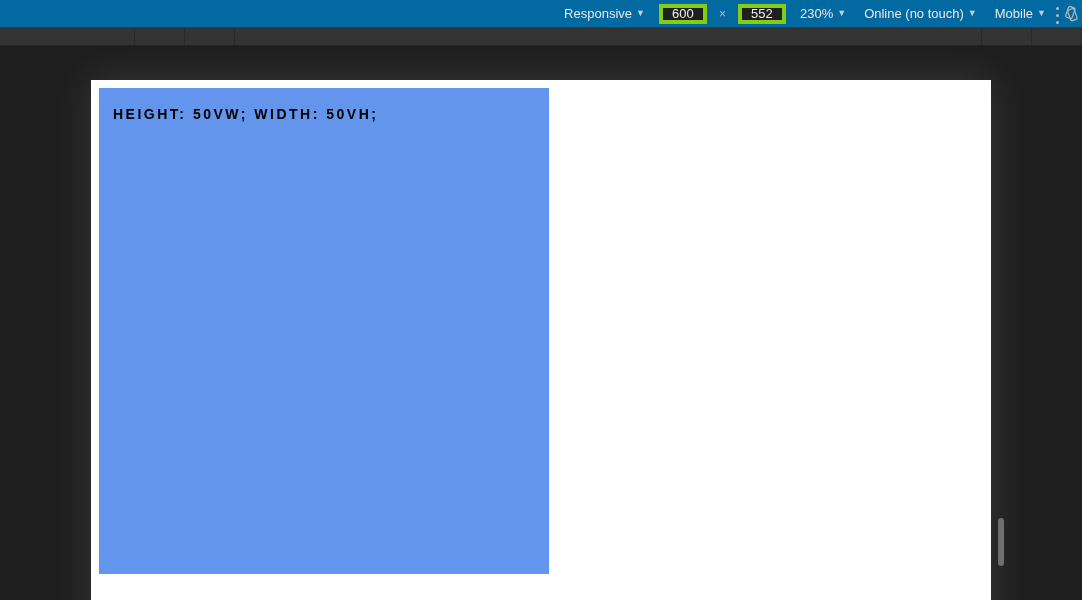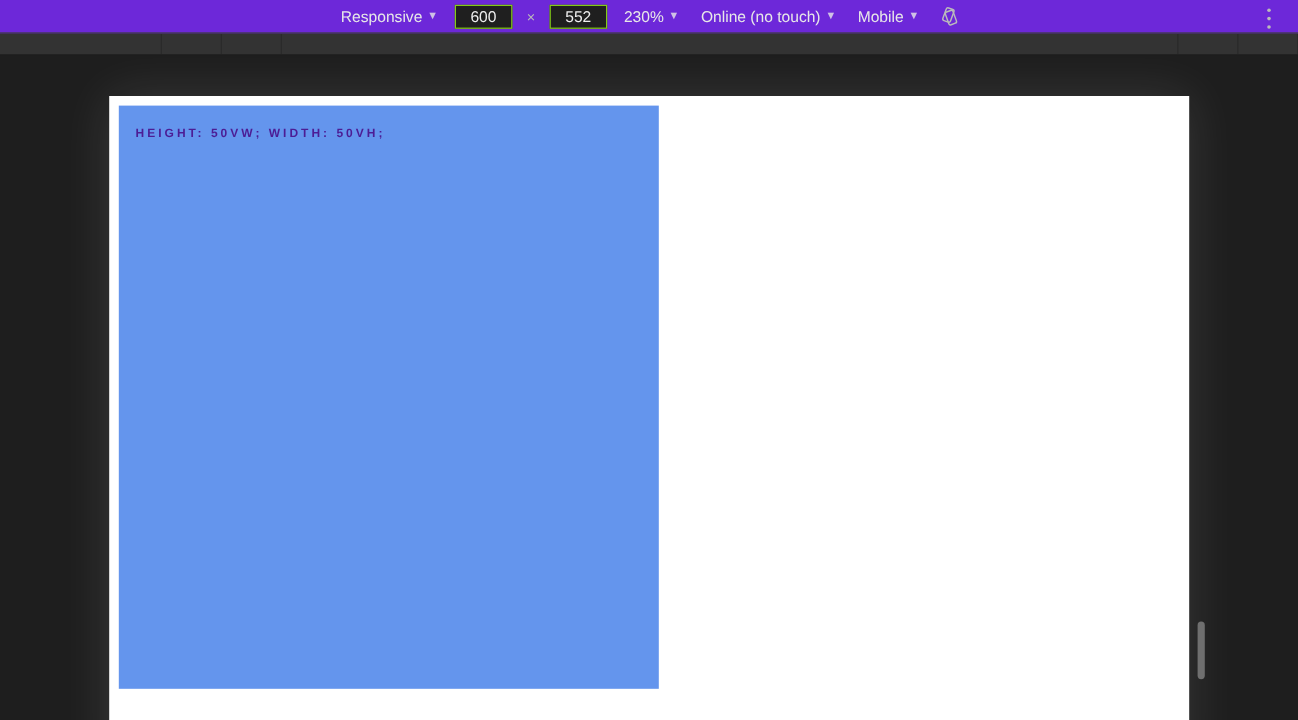--- a/index.html
+++ b/index.html
@@ -2,37 +2,37 @@
 <html><head>
 <meta charset="utf-8">
 <style>
   * { box-sizing: border-box; margin: 0; padding: 0; }
   html, body { width: 1082px; height: 600px; overflow: hidden; font-family: "Segoe UI", Arial, sans-serif; }
   body { background: #1a1a1a; color: #d4d4d4; }
 
   
   .device-bar {
     height: 28px;
-    background: #6d28d9;
+    background: #0369a1;
     border-bottom: 1px solid #3c3c3c;
     display: flex;
     align-items: center;
-    justify-content: center;
+    justify-content: flex-end;
     font-size: 13px;
     color: #e8e8e8;
     position: relative;
   }
   .device-bar-group { display: flex; align-items: center; gap: 10px; }
   .drop { display: inline-flex; align-items: center; gap: 4px; cursor: pointer; padding: 0 4px; }
   .tri { font-size: 9px; opacity: .8; line-height: 1; }
   .dim-input {
     width: 48px;
     height: 20px;
     background: #1f1f1f;
-    border: 1px solid #84cc16;
+    border: 4px solid #84cc16;
     color: #eee;
     text-align: center;
     font-size: 13px;
     font-family: inherit;
   }
   .dim-x { color: #bbb; font-size: 12px; padding: 0 2px; }
   .icon-btn { width: 22px; height: 22px; display:inline-flex; align-items:center; justify-content:center; cursor:pointer; }
   .kebab { position:absolute; right: 14px; top: 4px; }
   .rotate-icon svg { stroke:#bbb; fill:none; }
 
@@ -84,24 +84,24 @@
   }
 
   .blue-box {
     margin: 8px 0 0 8px;
     width: 450px;
     height: 486px;
     background: #6495ED;
     padding: 18px 14px;
   }
   .blue-box .label {
-    color: #4c1d95;
+    color: #000000;
     font-weight: 700;
     letter-spacing: 2.5px;
-    font-size: 10px;
+    font-size: 14px;
   }
 
   .kebab-dot { width:3px;height:3px;border-radius:50%;background:#bbb;margin:2px 0;}
 </style>
 </head>
 <body>
 
 <div class="device-bar">
   <div class="device-bar-group">
 

